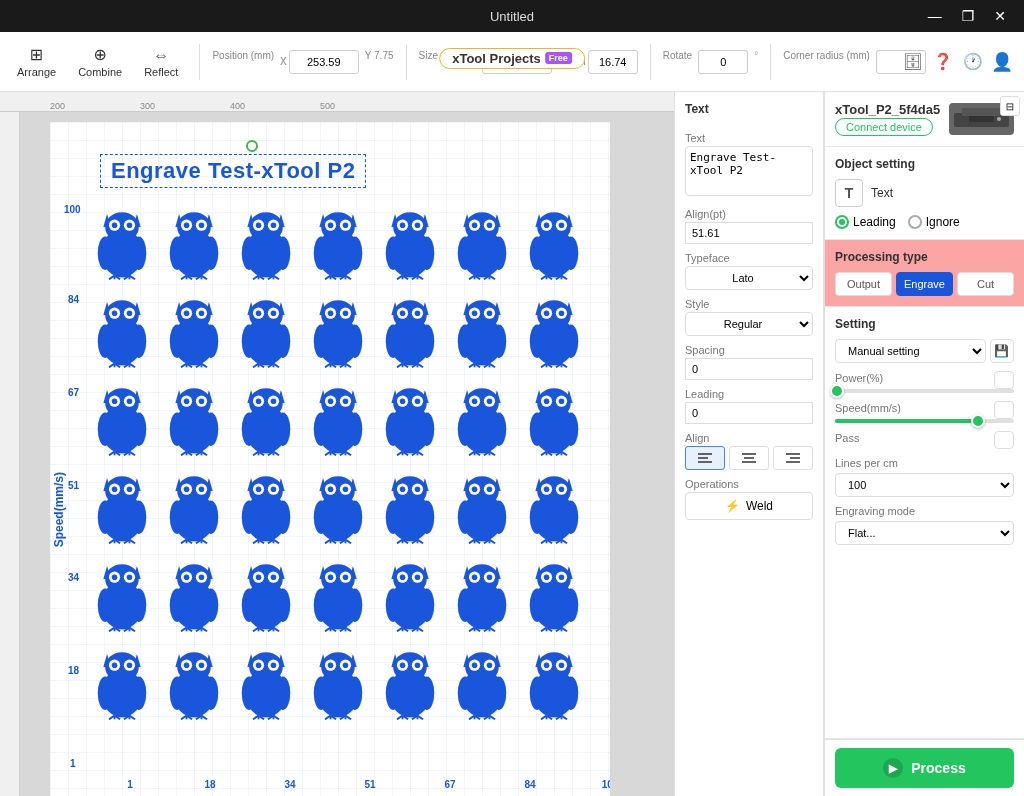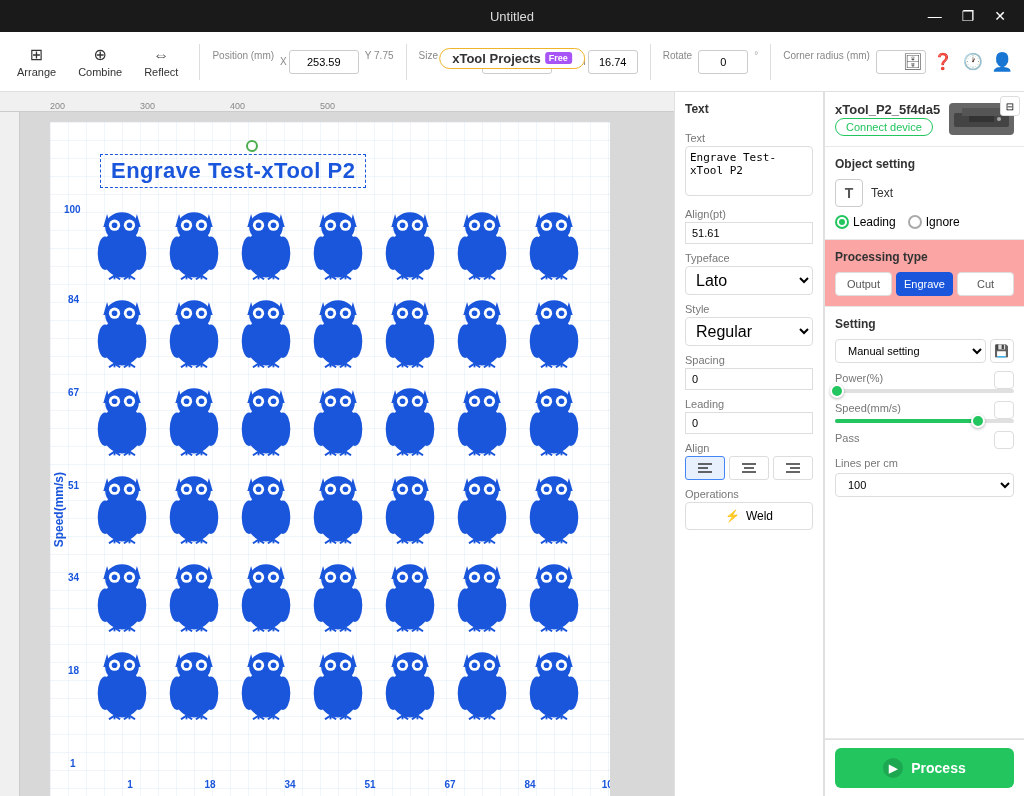--- a/index.html
+++ b/index.html
@@ -293,23 +293,24 @@
       border: 1px solid #ddd;
       border-radius: 0;
       padding: 4px 6px;
       font-size: 11px;
     }
     .text-select {
       width: 100%;
       border: 1px solid #ddd;
       border-radius: 4px;
       padding: 4px 6px;
-      font-size: 16px;
+      font-size: 11px;
       background: white;
       cursor: pointer;
+      text-align: center;
     }
     .align-group { display: flex; gap: 4px; }
     .align-btn {
       flex: 1;
       border: 1px solid #ddd;
       border-radius: 3px;
       padding: 4px 0;
       background: white;
       cursor: pointer;
       font-size: 12px;
@@ -1889,20 +1890,26 @@
         </div>
       </div>
 
       <div class="setting-row">
         <div class="setting-label">Lines per cm</div>
         <select class="setting-select">
           <option>100</option>
         </select>
       </div>
 
+      <div class="setting-row">
+        <div class="setting-label">Engraving mode</div>
+        <select class="setting-select">
+          <option>Flat...</option>
+        </select>
+      </div>
     </div>
 
     <div class="process-bar" style="margin-top:auto;">
       <button class="process-btn">
         <span style="background:rgba(0,0,0,0.15); border-radius:50%; width:20px; height:20px; display:flex; align-items:center; justify-content:center; font-size:11px;">▶</span>
         <span>Process</span>
       </button>
     </div>
   </div>
 </div>

